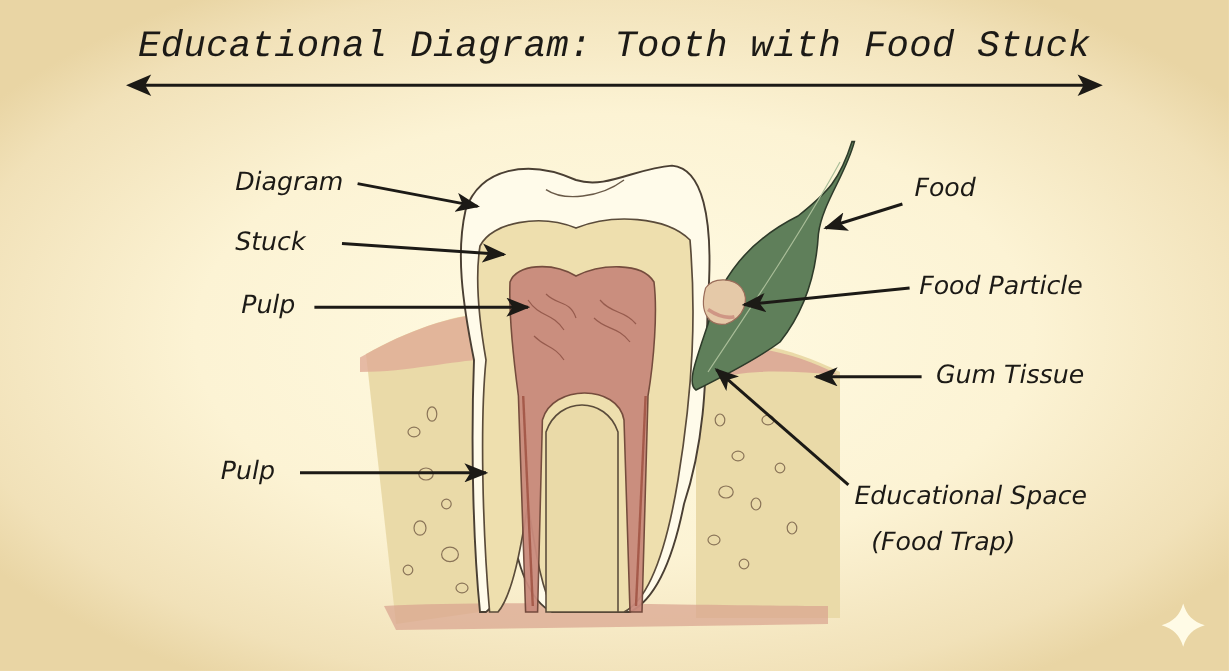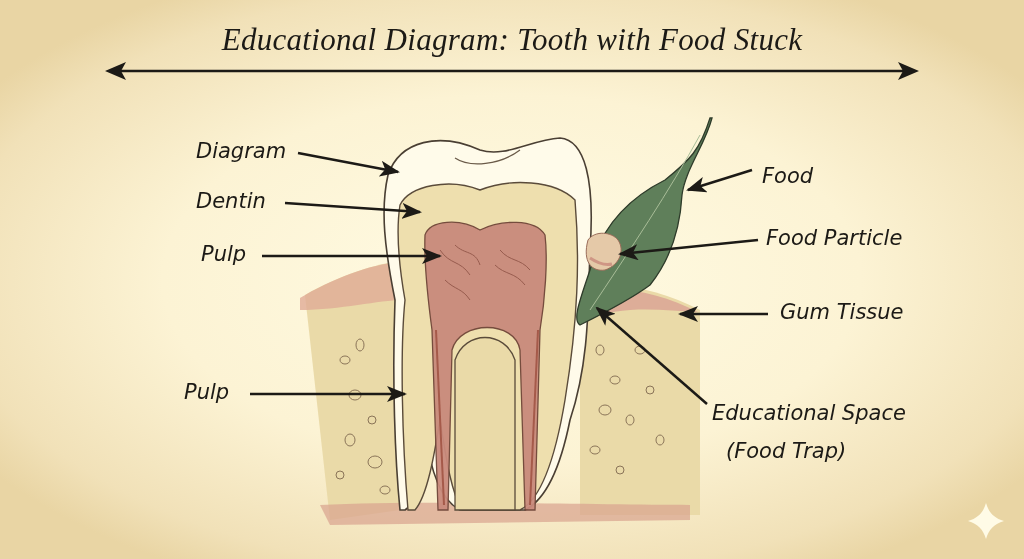--- a/index.html
+++ b/index.html
@@ -1,20 +1,20 @@
 <!DOCTYPE html>
 <html><head>
 <meta charset="utf-8">
 <style>
   html, body { margin:0; padding:0; }
   body { width:1024px; height:559px; overflow:hidden; background:#f3e4bd; }
   .canvas { position:relative; width:1024px; height:559px;
     background: radial-gradient(ellipse 62% 60% at 50% 50%, #fffbe3 0%, #fcf3d4 55%, #f1e1b8 88%, #e9d5a4 100%); }
   .title { position:absolute; left:0; width:1024px; top:22px; text-align:center;
-    font-family:Liberation Serif, serif; font-style:italic; font-size:31px; color:#1c1a16; letter-spacing:0.3px; }
+    font-family:Liberation Mono, monospace; font-style:italic; font-size:31px; color:#1c1a16; letter-spacing:0.3px; }
   .label { position:absolute; font-family:"DejaVu Sans", sans-serif; font-style:italic; font-size:21px; color:#1c1a16; white-space:nowrap; }
   svg { position:absolute; left:0; top:0; }
 </style>
 </head>
 <body>
 
 <div class="canvas">
 
   <svg width="1024" height="559" viewBox="0 0 1024 559">
     <defs>
@@ -117,21 +117,21 @@
       <line x1="768" y1="314" x2="680" y2="314" marker-end="url(#ahbig)"></line>
       <line x1="707" y1="404" x2="597" y2="308" marker-end="url(#ahbig)"></line>
     </g>
 
     <path d="M986,503 C989,513 994,518 1004,521 C994,524 989,529 986,539 C983,529 978,524 968,521 C978,518 983,513 986,503 Z" fill="#fffbe6"></path>
   </svg>
 
   <div class="title">Educational Diagram: Tooth with Food Stuck</div>
 
   <div class="label" style="left:196px; top:139px;">Diagram</div>
-  <div class="label" style="left:196px; top:189px;">Dentin</div>
+  <div class="label" style="left:196px; top:189px;">Stuck</div>
   <div class="label" style="left:201px; top:242px;">Pulp</div>
   <div class="label" style="left:184px; top:380px;">Pulp</div>
-  <div class="label" style="left:762px; top:164px;">Food</div>
+  <div class="label" style="left:762px; top:144px;">Food</div>
   <div class="label" style="left:780px; top:300px;">Gum Tissue</div>
   <div class="label" style="left:766px; top:226px;">Food Particle</div>
   <div class="label" style="left:712px; top:401px;">Educational Space</div>
   <div class="label" style="left:726px; top:439px;">(Food Trap)</div>
 </div>
 
 </body></html>

